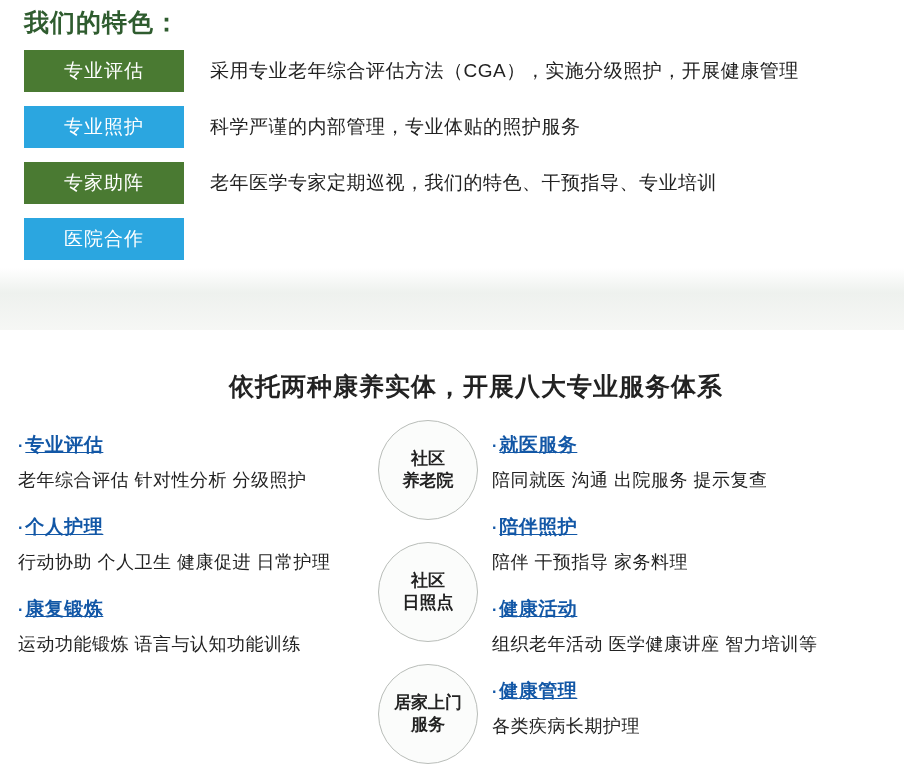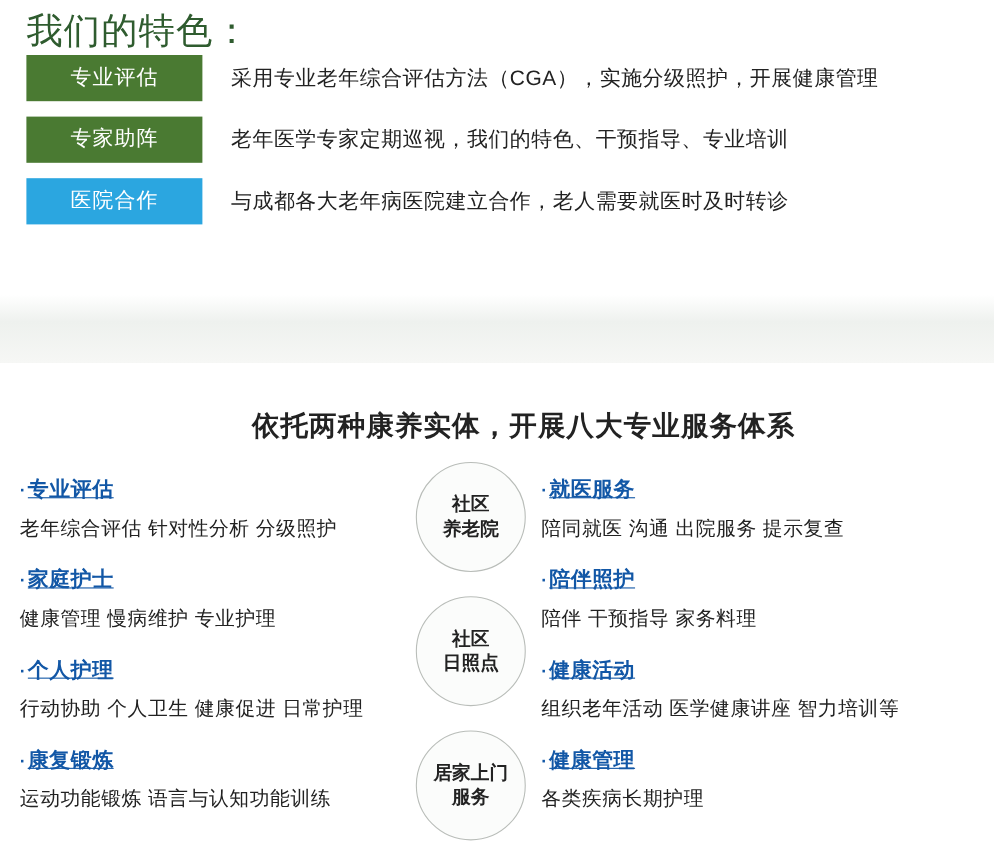--- a/index.html
+++ b/index.html
@@ -21,22 +21,22 @@
     position: absolute;
     left: 0;
     top: 0;
     width: 904px;
     height: 300px;
   }
   .features-title {
     position: absolute;
     left: 24px;
     top: 6px;
-    font-size: 33px;
-    font-weight: normal;
+    font-size: 25px;
+    font-weight: bold;
     color: #2f5c2f;
     letter-spacing: 1px;
   }
   .feature-rows {
     position: absolute;
     left: 24px;
     top: 48px;
     width: 856px;
   }
   .feature-row {
@@ -164,55 +164,52 @@
 
   <div class="features-title" style="color: rgb(47, 92, 47);">我们的特色：</div>
 
   <div class="feature-rows">
 
     <div class="feature-row">
       <div class="feature-tag" style="background: rgb(74, 122, 50);">专业评估</div>
       <div class="feature-desc">采用专业老年综合评估方法（CGA），实施分级照护，开展健康管理</div>
     </div>
 
+    <div class="feature-row">
+      <div class="feature-tag" style="background: rgb(43, 166, 224);">专业照护</div>
+      <div class="feature-desc">科学严谨的内部管理，专业体贴的照护服务</div>
+    </div>
 
     <div class="feature-row">
       <div class="feature-tag" style="background: rgb(74, 122, 50);">专家助阵</div>
       <div class="feature-desc">老年医学专家定期巡视，我们的特色、干预指导、专业培训</div>
     </div>
 
     <div class="feature-row">
       <div class="feature-tag" style="background: rgb(43, 166, 224);">医院合作</div>
-      <div class="feature-desc">与成都各大老年病医院建立合作，老人需要就医时及时转诊</div>
     </div>
 
   </div>
 
   <div class="pale-band"></div>
 </div>
 
 <div class="bottom-section">
 
   <div class="services-title">依托两种康养实体，开展八大专业服务体系</div>
 
   <div class="col col-left">
 
     <div class="service-item">
       <div>
         <span class="bullet" style="color: rgb(18, 87, 166);">·</span><span class="service-head" style="color: rgb(18, 87, 166);">专业评估</span>
       </div>
       <div class="service-body">老年综合评估 针对性分析 分级照护</div>
     </div>
 
-    <div class="service-item">
-      <div>
-        <span class="bullet" style="color: rgb(18, 87, 166);">·</span><span class="service-head" style="color: rgb(18, 87, 166);">家庭护士</span>
-      </div>
-      <div class="service-body">健康管理 慢病维护 专业护理</div>
-    </div>
 
     <div class="service-item">
       <div>
         <span class="bullet" style="color: rgb(18, 87, 166);">·</span><span class="service-head" style="color: rgb(18, 87, 166);">个人护理</span>
       </div>
       <div class="service-body">行动协助 个人卫生 健康促进 日常护理</div>
     </div>
 
     <div class="service-item">
       <div>

